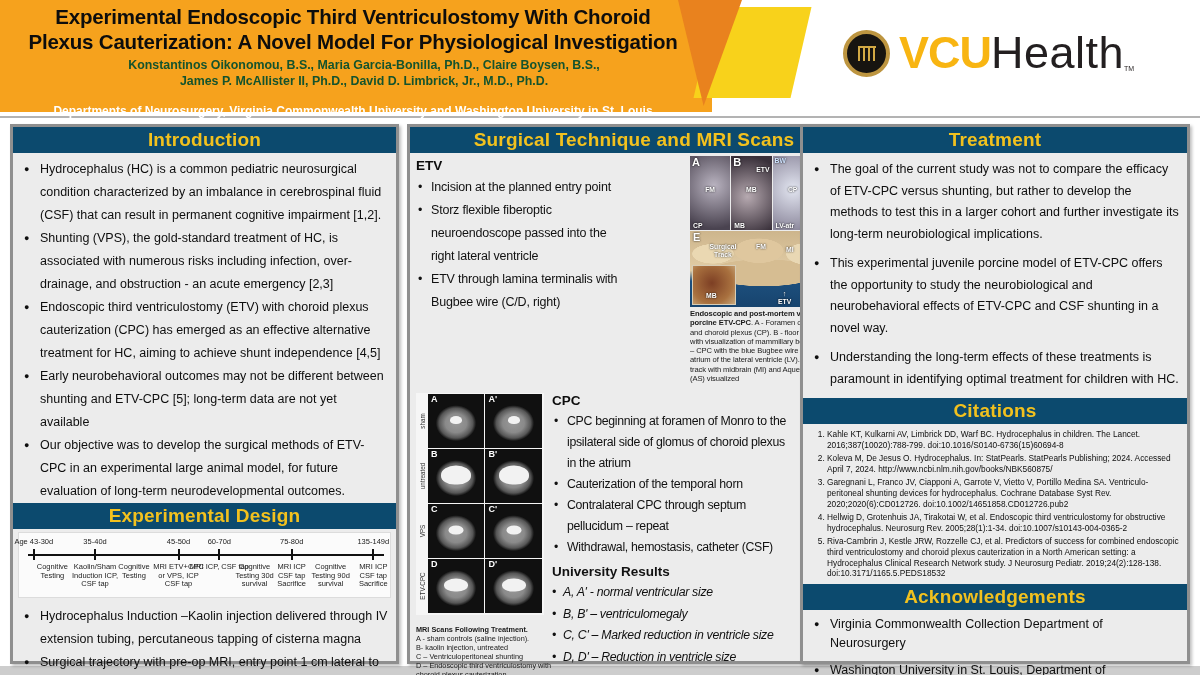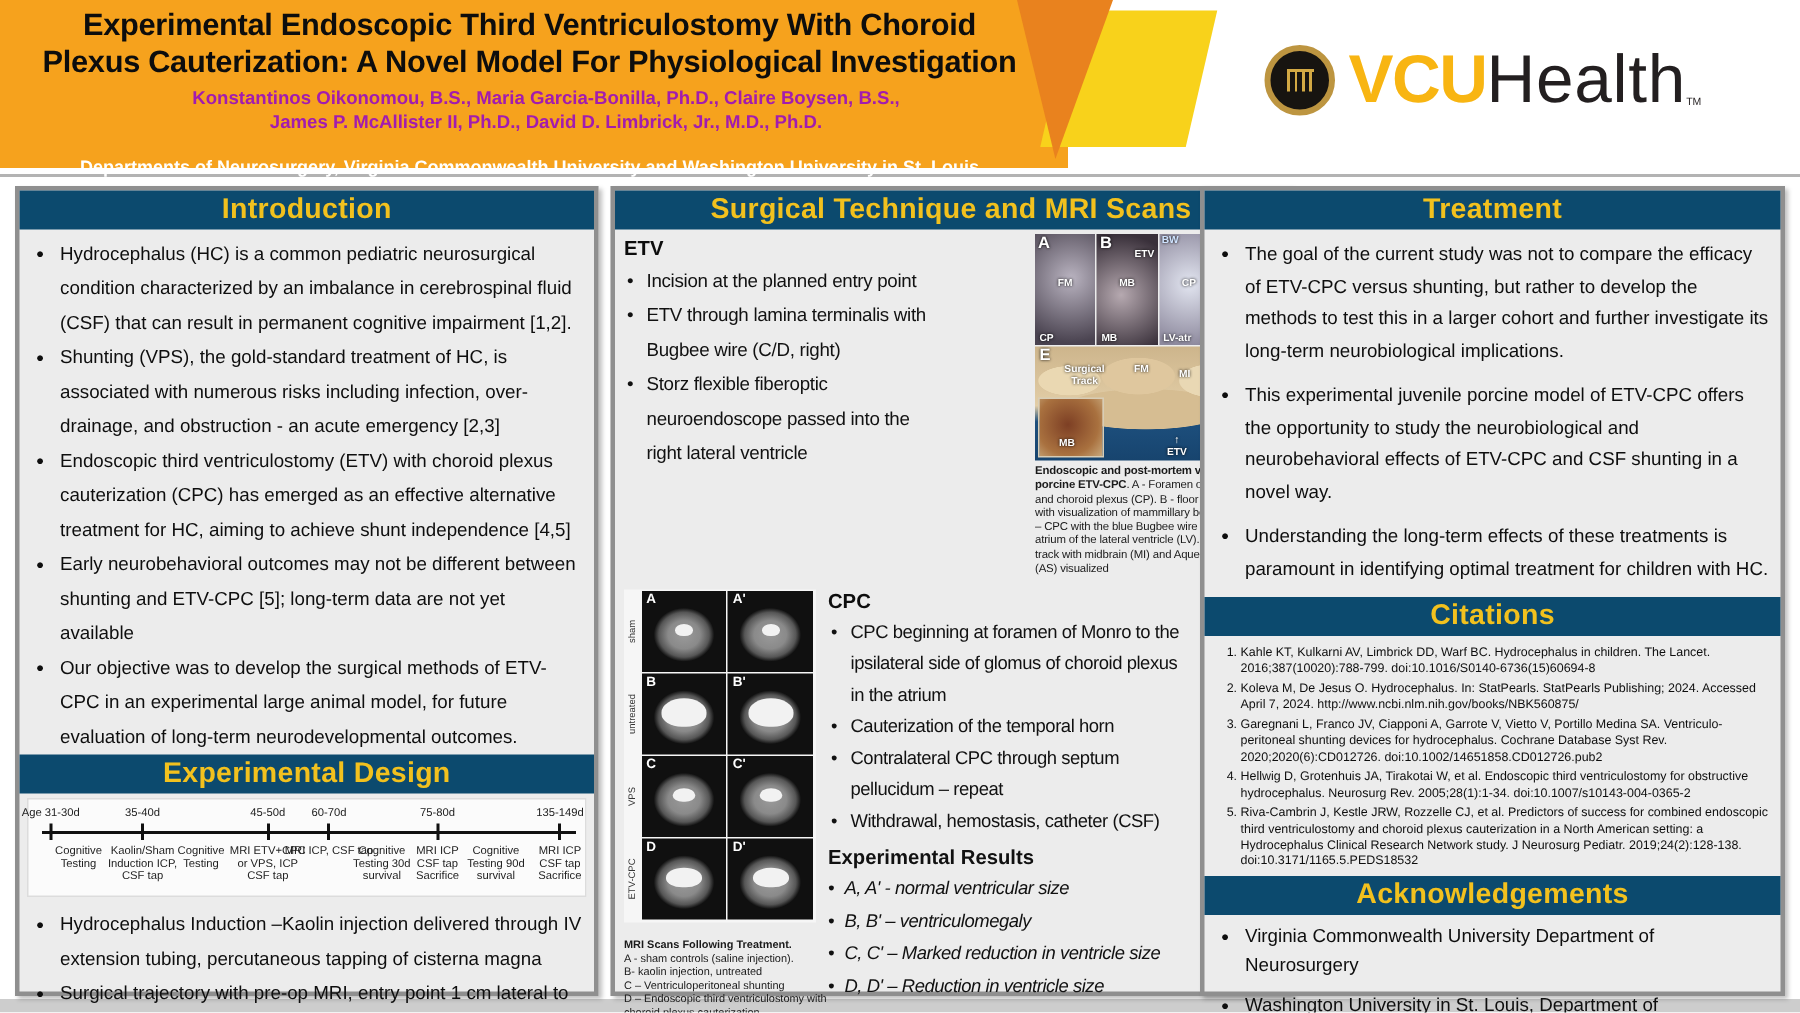--- a/index.html
+++ b/index.html
@@ -9,21 +9,21 @@
     background:#ffffff; font-family:"Liberation Sans", sans-serif; color:#111;
   }
 
   
   .header-orange { position:absolute; left:0; top:0; width:712px; height:112px; background:#f6a21d; z-index:1; }
   .deco-yellow   { position:absolute; left:704px; top:7px; width:97px; height:91px; background:#f8d21b; transform:skewX(-13deg); z-index:2; }
   .deco-triangle { position:absolute; left:678px; top:0; width:64px; height:106px; background:#e9821e;
                    clip-path:polygon(0 0,100% 0,40% 100%); z-index:3; }
   .header-text { position:absolute; left:0; top:4px; width:706px; text-align:center; z-index:4; }
   .poster-title { font-size:20.5px; font-weight:bold; line-height:25px; color:#0d0d0d; letter-spacing:-0.2px; }
-  .poster-authors { font-size:12.4px; font-weight:bold; line-height:16px; color:#a21caf; margin-top:3px;margin-left:22px; }
+  .poster-authors { font-size:12.4px; font-weight:bold; line-height:16px; color:#14532d; margin-top:3px;margin-left:22px; }
   .poster-affil { font-size:12px; font-weight:bold; color:#ffffff; margin-top:15px; }
 
   .logo { position:absolute; left:843px; top:27px; display:flex; align-items:center; z-index:2; }
   .seal { width:47px; height:47px; border-radius:50%; background:#171410; border:4px solid #bd9540;
           display:flex; align-items:center; justify-content:center; }
   .seal-core { width:18px; height:15px; border-top:2px solid #d3a944;
           background:repeating-linear-gradient(90deg,#d3a944 0 2px,#171410 2px 5px); }
   .vcu   { font-size:45px; font-weight:bold; color:#f8b512; margin-left:9px; letter-spacing:-1px; }
   .health{ font-size:45px; font-weight:normal; color:#231f20; letter-spacing:0.5px; }
   .tm    { font-size:7px; color:#231f20; align-self:flex-end; margin-bottom:7px; }
@@ -184,21 +184,21 @@
       <li>Early neurobehavioral outcomes may not be different between shunting and ETV-CPC [5]; long-term data are not yet available</li>
       <li>Our objective was to develop the surgical methods of ETV-CPC in an experimental large animal model, for future evaluation of long-term neurodevelopmental outcomes.</li>
     </ul>
 
   <div class="bar">Experimental Design</div>
   <div class="timeline">
     <div class="tl-axis"></div>
     <div class="tl-ticks">
 
         <div class="tl-tickwrap">
-          <span class="tl-age">Age 31-30d</span>
+          <span class="tl-age">Age 43-30d</span>
           <span class="tl-tickmark"></span>
         </div>
 
         <div class="tl-tickwrap">
           <span class="tl-age">35-40d</span>
           <span class="tl-tickmark"></span>
         </div>
 
         <div class="tl-tickwrap">
           <span class="tl-age">45-50d</span>
@@ -241,22 +241,22 @@
 </div>
 
 <div class="panel" id="panel-surg">
   <div class="bar">Surgical Technique and MRI Scans</div>
 
   <div class="etv-block">
     <div class="sub-h">ETV</div>
     <ul class="sbullets etv-list">
 
     <li>Incision at the planned entry point</li>
+        <li>Storz flexible fiberoptic neuroendoscope passed into the right lateral ventricle</li>
         <li>ETV through lamina terminalis with Bugbee wire (C/D, right)</li>
-        <li>Storz flexible fiberoptic neuroendoscope passed into the right lateral ventricle</li>
       </ul>
 
     <div class="endo-wrap">
       <div class="endo-row">
 
           <div class="endo-panel">
             <span class="ep-letter">A</span>
             <span class="ep-l1"></span>
             <span class="ep-l2">FM</span>
             <span class="ep-l3">CP</span>
@@ -363,21 +363,21 @@
 
     <div class="cpc-text">
       <div class="sub-h">CPC</div>
       <ul class="sbullets cpc-list">
 
       <li>CPC beginning at foramen of Monro to the ipsilateral side of glomus of choroid plexus in the atrium</li>
           <li>Cauterization of the temporal horn</li>
           <li>Contralateral CPC through septum pellucidum – repeat</li>
           <li>Withdrawal, hemostasis, catheter (CSF)</li>
         </ul>
-      <div class="prelim-h">Experimental Results</div>
+      <div class="prelim-h">University Results</div>
       <ul class="sbullets prelim-list">
 
       <li>A, A' - normal ventricular size</li>
           <li>B, B' – ventriculomegaly</li>
           <li>C, C' – Marked reduction in ventricle size</li>
           <li>D, D' – Reduction in ventricle size</li>
         </ul>
     </div>
   </div>
 </div>
@@ -397,16 +397,16 @@
   <li>Kahle KT, Kulkarni AV, Limbrick DD, Warf BC. Hydrocephalus in children. The Lancet. 2016;387(10020):788-799. doi:10.1016/S0140-6736(15)60694-8</li>
       <li>Koleva M, De Jesus O. Hydrocephalus. In: StatPearls. StatPearls Publishing; 2024. Accessed April 7, 2024. http://www.ncbi.nlm.nih.gov/books/NBK560875/</li>
       <li>Garegnani L, Franco JV, Ciapponi A, Garrote V, Vietto V, Portillo Medina SA. Ventriculo-peritoneal shunting devices for hydrocephalus. Cochrane Database Syst Rev. 2020;2020(6):CD012726. doi:10.1002/14651858.CD012726.pub2</li>
       <li>Hellwig D, Grotenhuis JA, Tirakotai W, et al. Endoscopic third ventriculostomy for obstructive hydrocephalus. Neurosurg Rev. 2005;28(1):1-34. doi:10.1007/s10143-004-0365-2</li>
       <li>Riva-Cambrin J, Kestle JRW, Rozzelle CJ, et al. Predictors of success for combined endoscopic third ventriculostomy and choroid plexus cauterization in a North American setting: a Hydrocephalus Clinical Research Network study. J Neurosurg Pediatr. 2019;24(2):128-138. doi:10.3171/1165.5.PEDS18532</li>
     </ol>
 
   <div class="bar">Acknowledgements</div>
   <ul class="bullets ack-list">
 
-  <li>Virginia Commonwealth University Department of Neurosurgery</li>
+  <li>Virginia Commonwealth Collection Department of Neurosurgery</li>
       <li>Washington University in St. Louis, Department of Neurosurgery</li>
     </ul>
 </div>
 
 </body></html>

